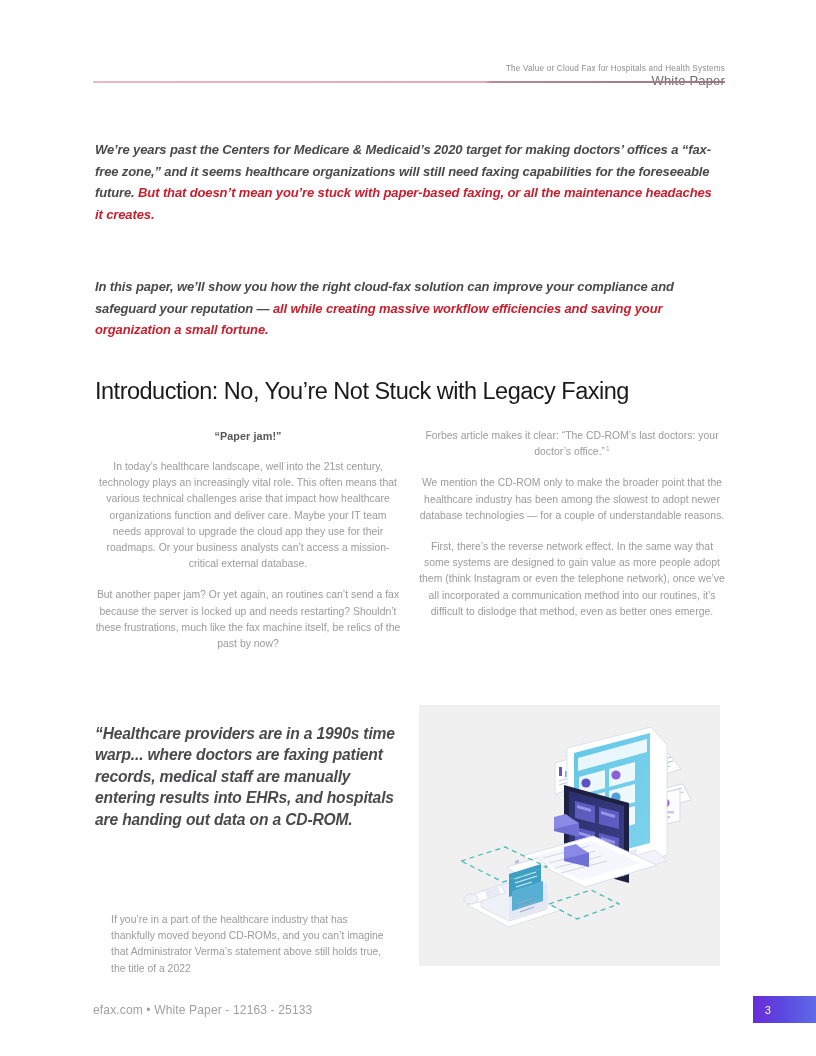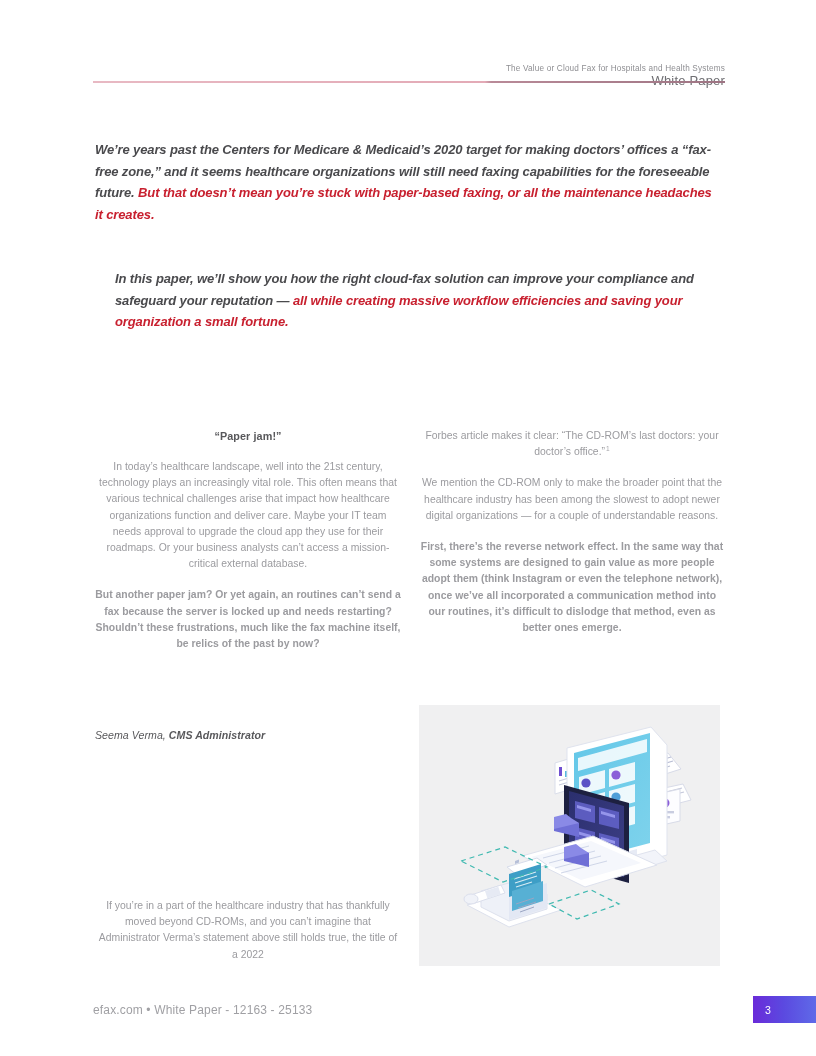--- a/index.html
+++ b/index.html
@@ -58,21 +58,21 @@
     left: 95px;
     width: 622px;
     font-style: italic;
     font-weight: bold;
     font-size: 13px;
     line-height: 21.6px;
     color: #4a4a4d;
     letter-spacing: -.12px;
   }
   .deck1 { top: 139px; }
-  .deck2 { top: 268px; margin-left: 20px; }
+  .deck2 { top: 276px; }
   .accent { color: #c8202f; }
 
   
   .section-heading {
     position: absolute;
     left: 95px;
     top: 377px;
     width: 640px;
     font-size: 23.5px;
     line-height: 28px;
@@ -88,21 +88,21 @@
     width: 306px;
     font-size: 10.4px;
     line-height: 16.2px;
     color: #9b9b9f;
     letter-spacing: .02px;
   }
   .col-left  { left: 95px;  top: 428px; }
   .col-right { left: 419px; top: 428px; }
 
   .col p { margin: 0 0 15px 0; text-align: center; }
-  .col p:last-child { margin-bottom: 0; font-weight: bold; }
+  .col p:last-child { margin-bottom: 0; }
 
   .subhead {
     font-size: 10.8px;
     line-height: 16px;
     font-weight: bold;
     color: #58585b;
     margin: 0 0 17px 0;
     letter-spacing: .1px;
   }
   sup.fn {
@@ -141,21 +141,21 @@
 
   .after-quote {
     position: absolute;
     left: 95px;
     top: 896px;
     width: 306px;
     font-size: 10.4px;
     line-height: 16.2px;
     color: #9b9b9f;
   }
-  .after-quote p { margin: 2px; text-align: center; }
+  .after-quote p { margin: 16px; }
 
   
   .illustration {
     position: absolute;
     left: 419px;
     top: 705px;
     width: 301px;
     height: 261px;
     background: #f0f0f1;
     overflow: hidden;
@@ -199,35 +199,36 @@
   <div class="header-rule"></div>
 
   <div class="deck deck1">
     <span>We’re years past the Centers for Medicare &amp; Medicaid’s 2020 target for making doctors’ offices a “fax-free zone,” and it seems healthcare organizations will still need faxing capabilities for the foreseeable future. </span><span class="accent">But that doesn’t mean you’re stuck with paper-based faxing, or all the maintenance headaches it creates.</span>
   </div>
 
   <div class="deck deck2">
     <span>In this paper, we’ll show you how the right cloud-fax solution can improve your compliance and safeguard your reputation — </span><span class="accent">all while creating massive workflow efficiencies and saving your organization a small fortune.</span>
   </div>
 
+  <h1 class="section-heading">Introduction: No, You’re Not Stuck with Legacy Faxing</h1>
 
   <div class="col col-left">
     <p class="subhead">“Paper jam!”</p>
     <p>In today’s healthcare landscape, well into the 21st century, technology plays an increasingly vital role. This often means that various technical challenges arise that impact how healthcare organizations function and deliver care. Maybe your IT team needs approval to upgrade the cloud app they use for their roadmaps. Or your business analysts can’t access a mission-critical external database.</p>
     <p>But another paper jam? Or yet again, an routines can’t send a fax because the server is locked up and needs restarting? Shouldn’t these frustrations, much like the fax machine itself, be relics of the past by now?</p>
   </div>
 
   <div class="col col-right">
     <p><span>Forbes article makes it clear: “The CD-ROM’s last doctors: your doctor’s office.”</span><sup class="fn">1</sup></p>
-    <p>We mention the CD-ROM only to make the broader point that the healthcare industry has been among the slowest to adopt newer digital organizations — for a couple of understandable reasons.</p>
+    <p>We mention the CD-ROM only to make the broader point that the healthcare industry has been among the slowest to adopt newer database technologies — for a couple of understandable reasons.</p>
     <p>First, there’s the reverse network effect. In the same way that some systems are designed to gain value as more people adopt them (think Instagram or even the telephone network), once we’ve all incorporated a communication method into our routines, it’s difficult to dislodge that method, even as better ones emerge.</p>
   </div>
 
   <div class="pullquote">
-    <p class="pq-attrib"><span>Seema Verma, </span><b>CMS Administrator</b></p>
+    <p class="pq-text">“Healthcare providers are in a 1990s time warp... where doctors are faxing patient records, medical staff are manually entering results into EHRs, and hospitals are handing out data on a CD-ROM.</p>
   </div>
 
   <div class="after-quote">
     <p>If you’re in a part of the healthcare industry that has thankfully moved beyond CD-ROMs, and you can’t imagine that Administrator Verma’s statement above still holds true, the title of a 2022</p>
   </div>
 
   <div class="illustration">
     <svg width="301" height="261" viewBox="0 0 301 261">
       <defs>
         <linearGradient id="scr" x1="0" y1="0" x2="1" y2="1">

